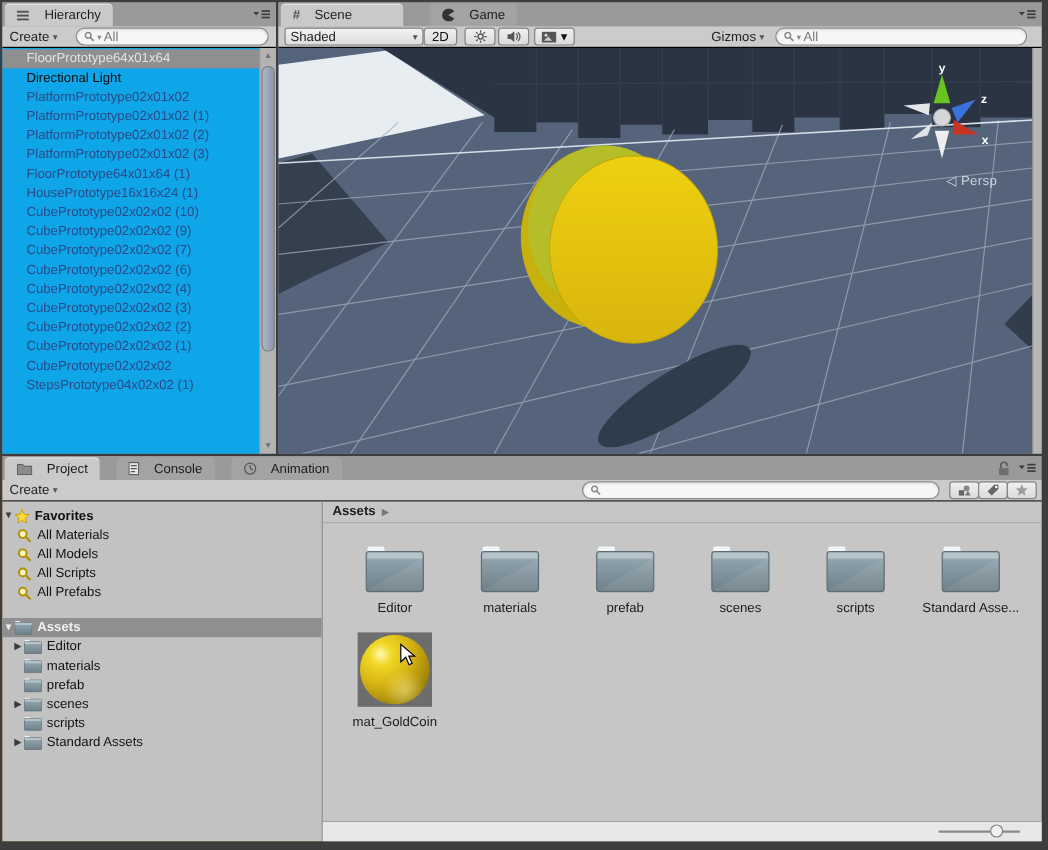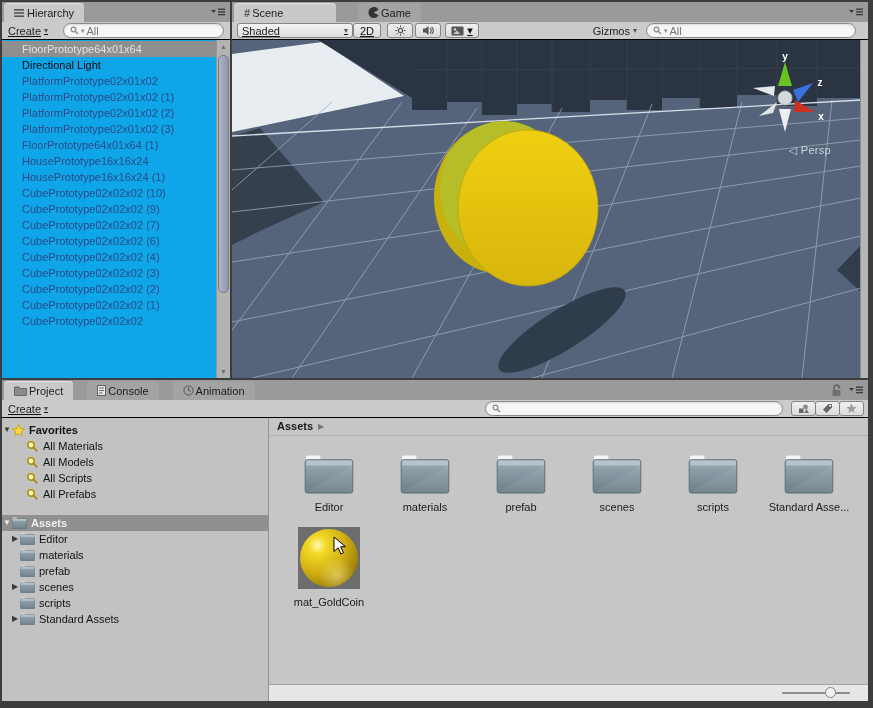--- a/index.html
+++ b/index.html
@@ -2,28 +2,28 @@
 <html><head>
 <meta charset="utf-8">
 <style>
   html,body{margin:0;padding:0;}
   body{width:873px;height:708px;background:#3d3d3d;position:relative;overflow:hidden;
        font-family:"Liberation Sans",sans-serif;font-size:11px;color:#111;
        -webkit-font-smoothing:antialiased;}
   .panel{position:absolute;background:#c2c2c2;}
   
   .tabstrip{height:20px;background:#9a9a9a;display:flex;align-items:flex-end;position:relative;}
-  .tab{height:19px;display:inline-flex;align-items:center;gap:2px;padding:0 10px;
+  .tab{height:19px;display:inline-flex;align-items:center;gap:12px;padding:0 10px;
        border-radius:4px 4px 0 0;color:#1c1c1c;cursor:default;}
   .tab.active{background:#c9c9c9;box-shadow:inset 0 1px 0 #e2e2e2;}
   .tab.inactive{background:#a3a3a3;margin-left:8px;}
   .panelmenu{position:absolute;right:4px;top:4px;width:16px;height:12px;}
   
   .toolbar{height:17px;background:#cbcbcb;border-bottom:1px solid #000000;
-           display:flex;align-items:center;position:relative;text-decoration:underline;}
+           display:flex;align-items:center;position:relative;}
   .flatbtn{display:inline-flex;align-items:center;gap:3px;padding:0 6px;height:15px;color:#222;}
   .flatbtn .arr{font-size:8px;color:#555;}
   .ddbtn{display:inline-flex;align-items:center;height:13px;background:linear-gradient(#f3f3f3,#dddddd);
          border:1px solid #858585;border-radius:3px;padding:0 4px;color:#222;position:relative;}
   .ddbtn .arr{font-size:8px;color:#555;margin-left:auto;padding-left:4px;}
   .iconbtn{display:inline-flex;align-items:center;justify-content:center;height:13px;
            background:linear-gradient(#f0f0f0,#dbdbdb);border:1px solid #858585;border-radius:3px;}
   .searchpill{display:inline-flex;align-items:center;height:13px;background:#f6f6f6;
               border:1px solid #8a8a8a;border-radius:8px;padding:0 6px;gap:2px;
               box-shadow:inset 0 1px 2px rgba(0,0,0,.12);}
@@ -52,21 +52,21 @@
   .persp{position:absolute;top:104px;right:30px;color:#ccd4dc;font-size:11px;letter-spacing:.3px;}
   
   #project{left:2px;top:380px;width:866px;height:321px;background:#a16207;}
   .pcontent{position:absolute;left:0;right:0;top:38px;bottom:0;display:flex;}
   .ptree{width:267px;background:#c2c2c2;border-right:1px solid #949494;position:relative;
          padding-top:4px;box-sizing:border-box;}
   .trow{height:16px;line-height:16px;display:flex;align-items:center;white-space:nowrap;}
   .trow .disc{width:10px;font-size:8px;color:#3a3a3a;text-align:center;flex:0 0 10px;}
   .trow .tlabel{margin-left:4px;}
   .trow.bold .tlabel{font-weight:bold;}
-  .trow.fav-item{padding-left:24px;text-align:center;}
+  .trow.fav-item{padding-left:12px;text-align:center;}
   .trow.tree-folder{padding-left:8px;}
   .trow.selectedrow{background:#8f8f8f;color:#f2f2f2;}
   .treegap{height:13px;}
   .pright{flex:1;display:flex;flex-direction:column;background:#c6c6c6;min-width:0;}
   .breadcrumb{height:17px;line-height:17px;border-bottom:1px solid #aeaeae;padding-left:8px;
               font-weight:bold;color:#1a1a1a;display:flex;align-items:center;gap:5px;}
   .breadcrumb .crarr{font-size:8px;color:#777;font-weight:normal;}
   .gridarea{flex:1;position:relative;overflow:hidden;}
   .grid-row1{display:flex;padding:18px 0 0 12px;}
   .grid-row2{display:flex;padding:14px 0 0 12px;}
@@ -138,31 +138,31 @@
     </div>
   </div>
   <div class="hlist">
       <div class="hrow selected">FloorPrototype64x01x64</div>
       <div class="hrow normal">Directional Light</div>
       <div class="hrow prefab">PlatformPrototype02x01x02</div>
       <div class="hrow prefab">PlatformPrototype02x01x02 (1)</div>
       <div class="hrow prefab">PlatformPrototype02x01x02 (2)</div>
       <div class="hrow prefab">PlatformPrototype02x01x02 (3)</div>
       <div class="hrow prefab">FloorPrototype64x01x64 (1)</div>
-      <div class="hrow prefab">HousePrototype16x16x24</div>
       <div class="hrow prefab">HousePrototype16x16x24 (1)</div>
       <div class="hrow prefab">CubePrototype02x02x02 (10)</div>
       <div class="hrow prefab">CubePrototype02x02x02 (9)</div>
       <div class="hrow prefab">CubePrototype02x02x02 (7)</div>
       <div class="hrow prefab">CubePrototype02x02x02 (6)</div>
       <div class="hrow prefab">CubePrototype02x02x02 (4)</div>
       <div class="hrow prefab">CubePrototype02x02x02 (3)</div>
       <div class="hrow prefab">CubePrototype02x02x02 (2)</div>
       <div class="hrow prefab">CubePrototype02x02x02 (1)</div>
       <div class="hrow prefab">CubePrototype02x02x02</div>
+      <div class="hrow prefab">StepsPrototype04x02x02 (1)</div>
     </div>
   <div class="vscroll">
     <div class="sarrow" style="top:0">▲</div>
     <div class="sthumb"></div>
     <div class="sarrow" style="bottom:0">▼</div>
   </div>
 </div>
 
 <div class="panel" id="scene">
   <div class="tabstrip">

